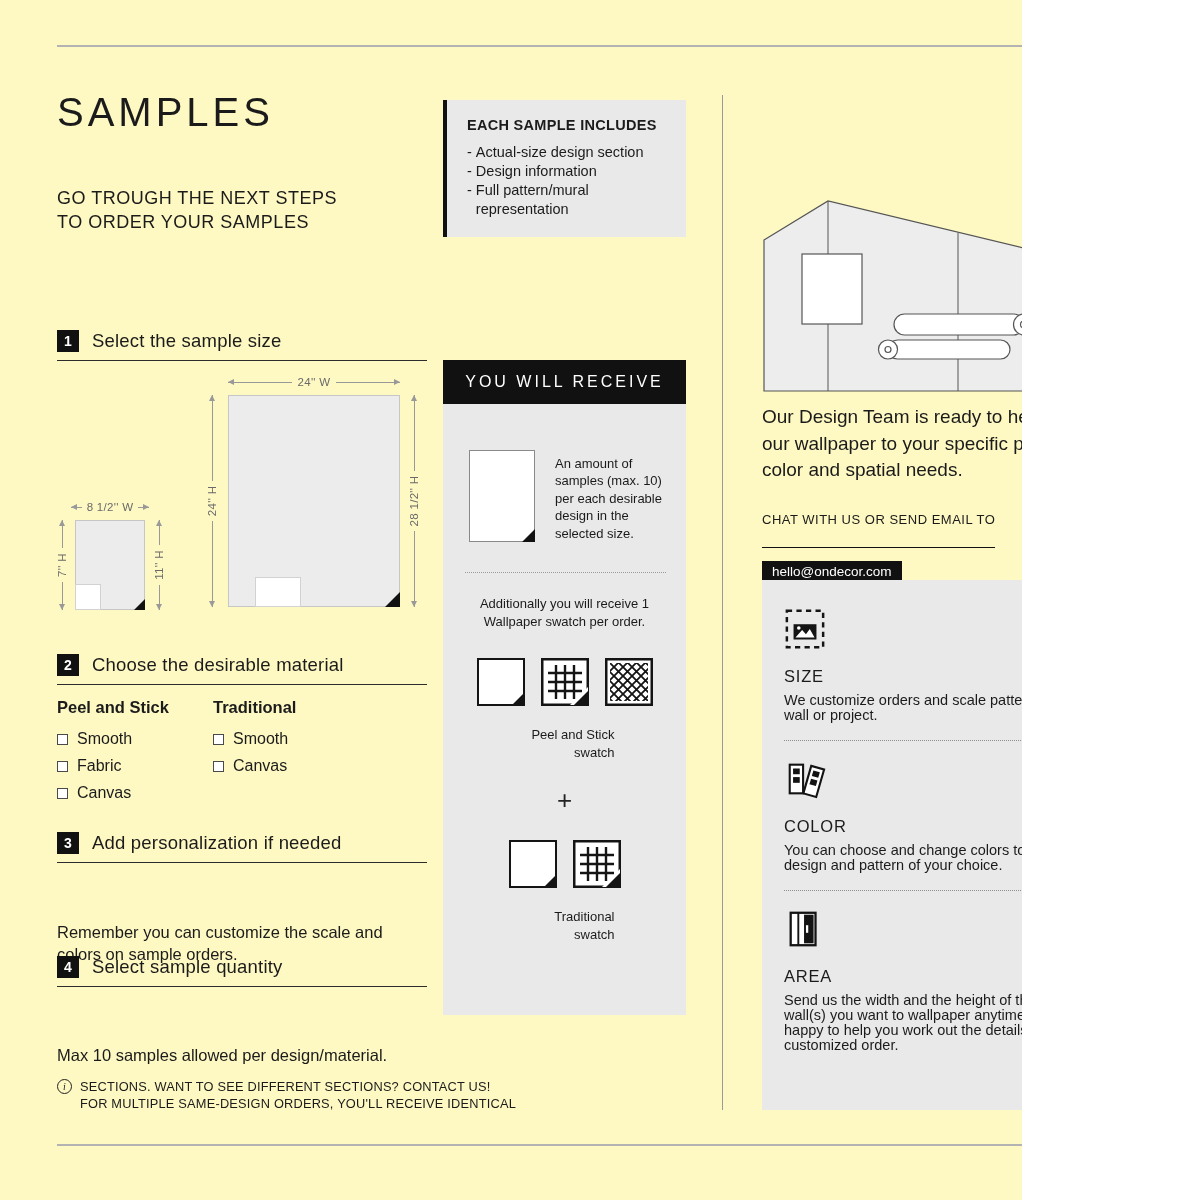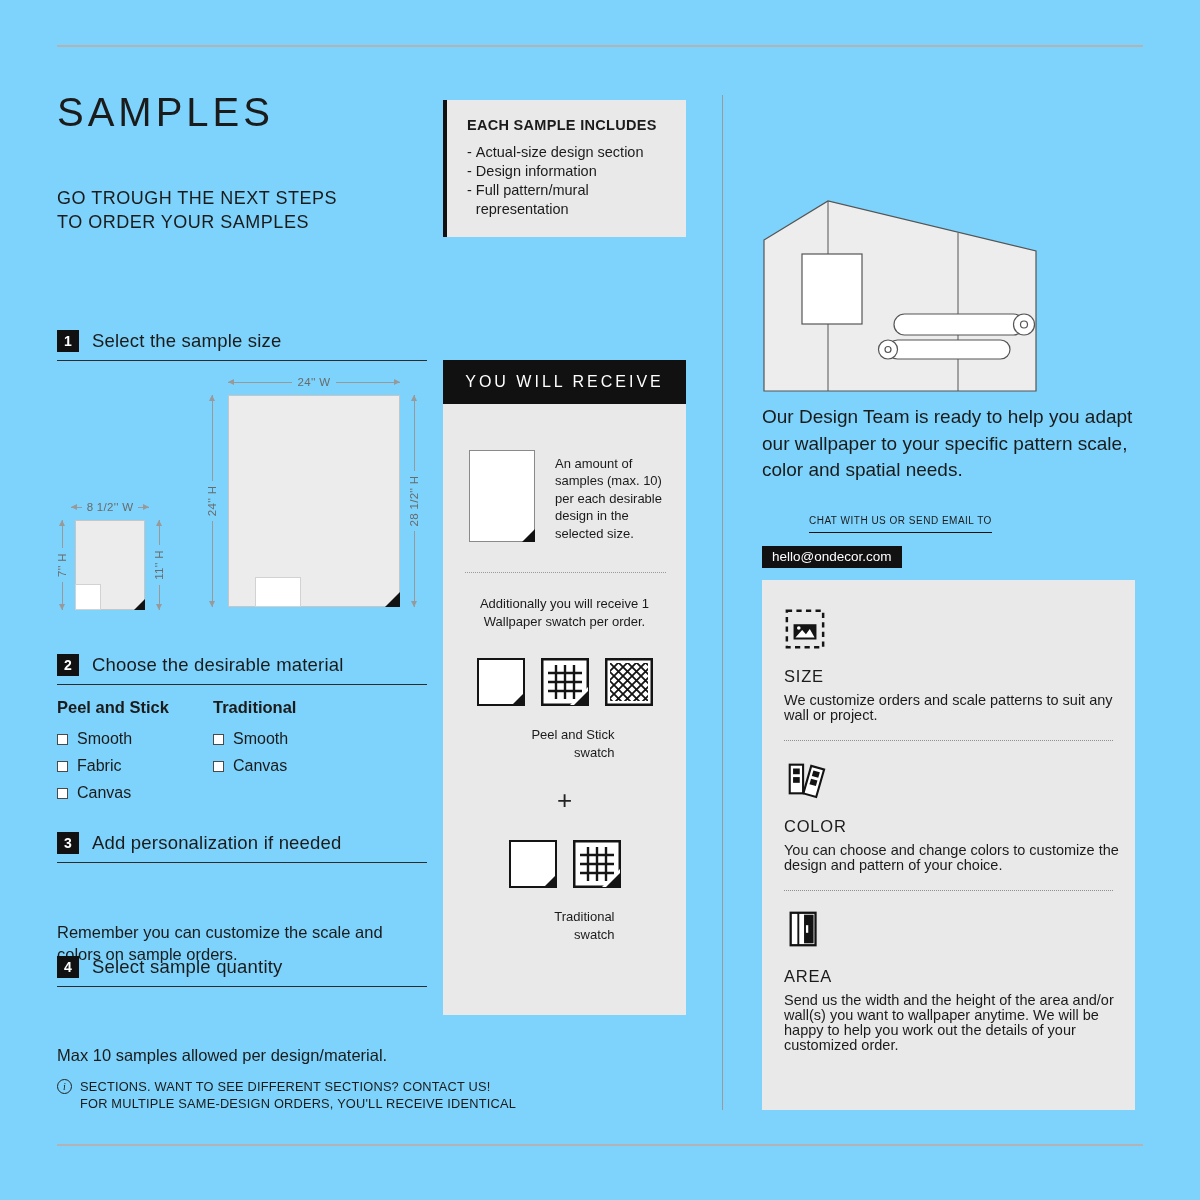--- a/index.html
+++ b/index.html
@@ -1,17 +1,17 @@
 <!DOCTYPE html>
 <html><head>
 <meta charset="utf-8">
 <style>
   * { margin:0; padding:0; box-sizing:border-box; }
   body { font-family:"Liberation Sans", sans-serif; background:#fff; color:#1b1b1b; }
-  .page { position:relative; width:1200px; height:1200px; background:#7dd3fc; overflow:hidden; }
+  .page { position:relative; width:1022px; height:1200px; background:#fef9c3; overflow:hidden; }
 
   .rule { position:absolute; left:57px; width:1086px; height:2px; background:#b3b3b3; }
   .rule.top { top:45px; }
   .rule.bottom { top:1144px; }
   .vdivider { position:absolute; left:722px; top:95px; width:1px; height:1015px; background:#9a9a9a; }
 
   
   .samples-title { position:absolute; left:57px; top:90px; font-size:40px; font-weight:500; letter-spacing:4px; }
   .intro { position:absolute; left:57px; top:186px; font-size:18px; letter-spacing:0.5px; line-height:24px; }
 
@@ -67,21 +67,21 @@
   .swatch-plain::after { content:''; position:absolute; right:-1px; bottom:-1px; border-left:12px solid transparent; border-bottom:12px solid #141414; }
   .swatch-label { margin:20px auto 0; max-width:100px; text-align:right; font-size:13px; line-height:17.5px; }
   .plus { margin-top:24px; text-align:center; font-size:26px; font-weight:300; color:#222; }
   .swatch-row.trad { margin-top:24px; }
 
   
   .custom-title { position:absolute; left:760px; top:90px; font-size:39px; font-weight:500; letter-spacing:1.5px; }
   .house { position:absolute; left:762px; top:198px; }
   .custom-intro { position:absolute; left:762px; top:404px; width:372px; font-size:19px; line-height:26.5px; }
   .chat-block { position:absolute; left:762px; top:510px; }
-  .chat-link { display:inline-block; font-size:10px; letter-spacing:0.5px; border-bottom:1px solid #111; padding-bottom:6px; cursor:pointer;margin-left:47px; }
+  .chat-link { display:inline-block; font-size:13px; letter-spacing:0.5px; border-bottom:1px solid #111; padding-bottom:20px; cursor:pointer; }
   .email-badge { display:inline-block; margin-top:13px; background:#111; color:#fff; font-size:13.5px; padding:3px 10px 4px; cursor:pointer; }
 
   .features { position:absolute; left:762px; top:580px; width:373px; height:530px; background:#e9e9e9; padding:28px 18px 20px 22px; overflow:hidden; }
   .f-icon { width:42px; height:42px; }
   .f-name { font-size:16.5px; letter-spacing:0.8px; margin:13px 0 7px; }
   .f-text { font-size:14.5px; line-height:15px; width:335px; }
   .dotted-right { border-top:1.5px dotted #8f8f8f; margin:17px 4px 17px 0; }
 </style>
 </head>
 <body>

